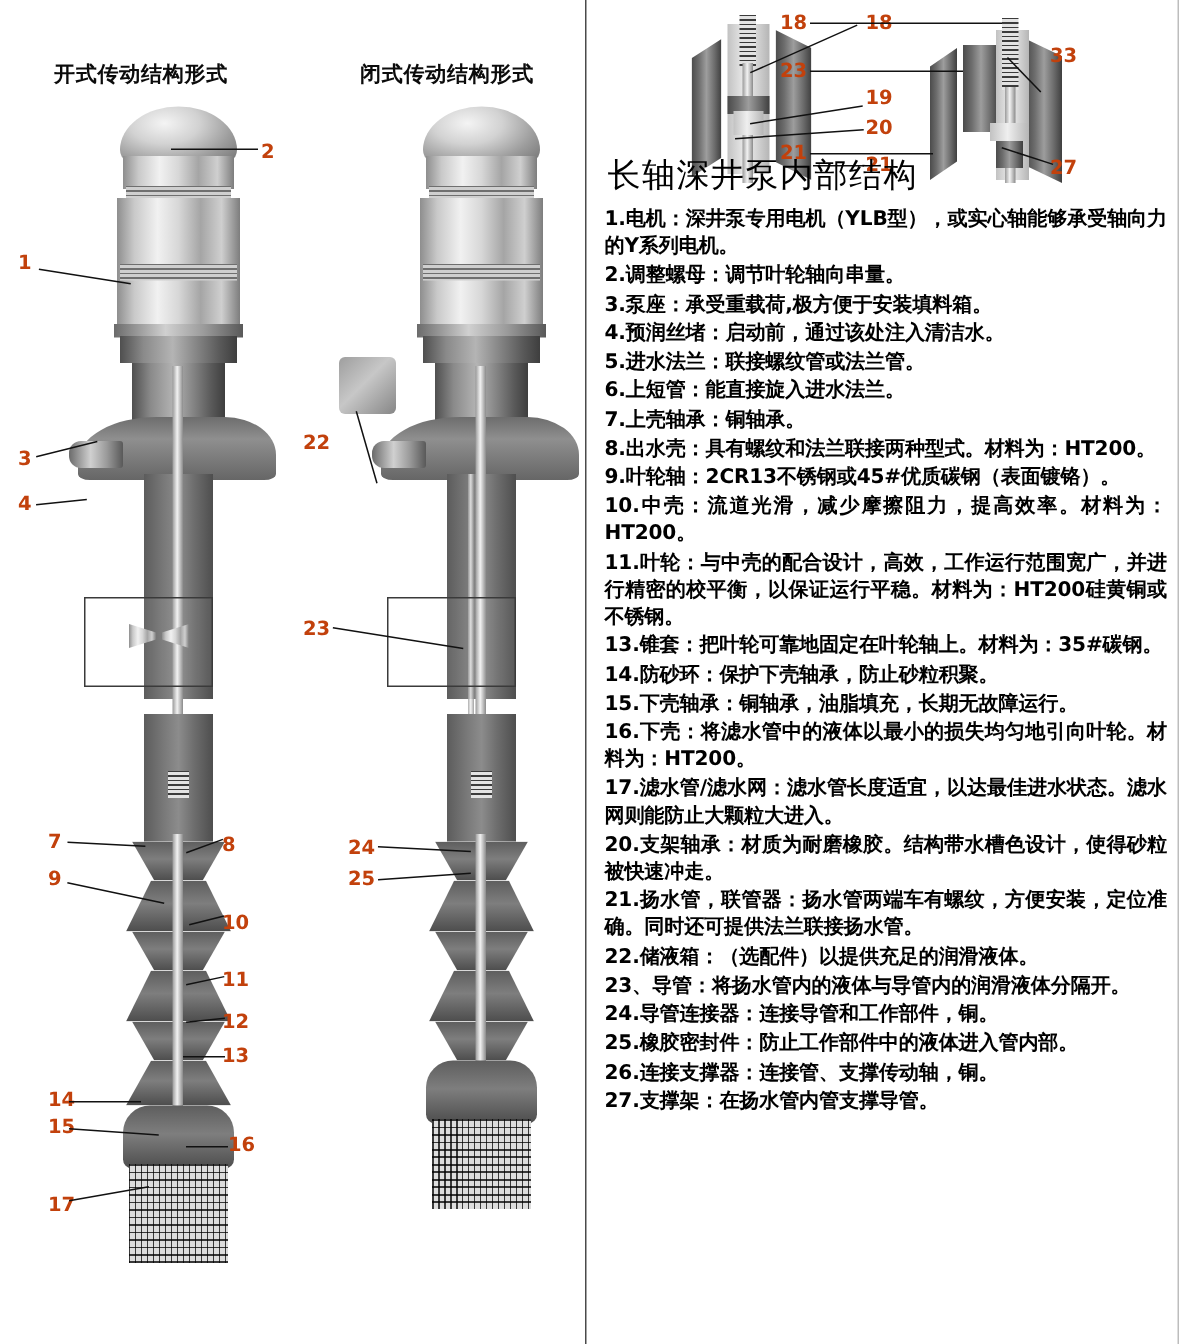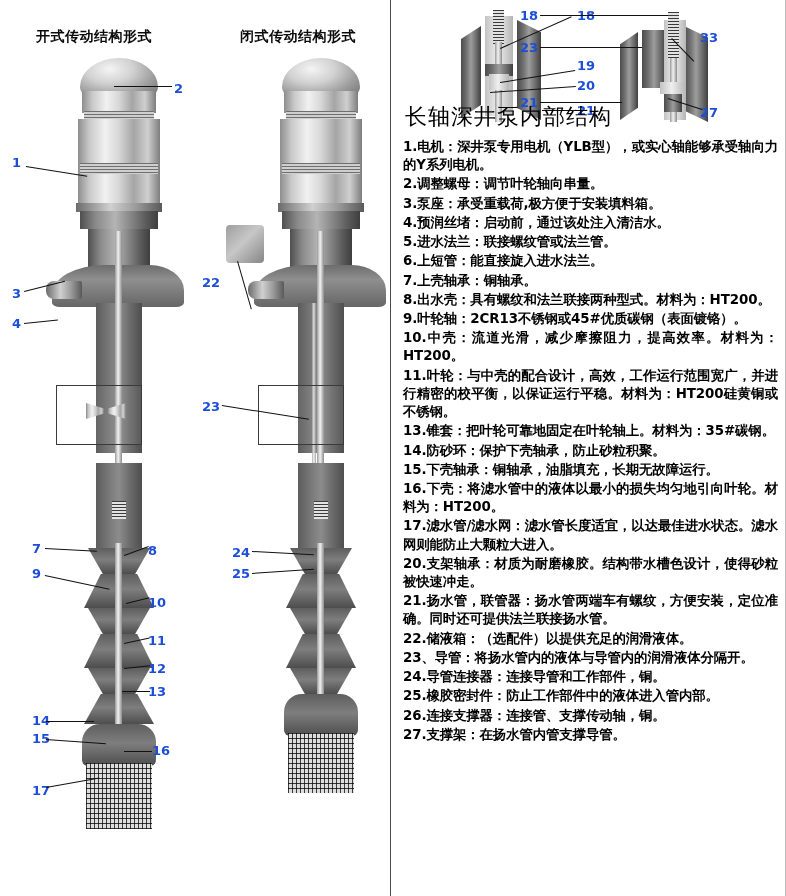--- a/index.html
+++ b/index.html
@@ -26,40 +26,40 @@
     bottom: 0;
     width: 1px;
     background: #4a4a4a;
   }
   #divider-main { left: 390px; }
   #border-right { left: 785px; background: #bdbdbd; }
 
   
   #diagram-panel {
     position: absolute;
-    left: 0; top: 3px;
+    left: 0; top: 16px;
     width: 390px; height: 648px;
   }
   .col-heading {
     position: absolute;
     font-size: 14px;
     font-weight: bold;
     color: #0b0b0b;
     letter-spacing: 0.5px;
     white-space: nowrap;
   }
   #heading-open   { left: 36px;  top: 25px; }
   #heading-closed { left: 240px; top: 25px; }
 
   
   .callout {
     position: absolute;
     font-size: 13px;
     font-weight: bold;
-    color: #1d4ed8;
+    color: #c2410c;
     font-family: "DejaVu Sans", "Liberation Sans", sans-serif;
   }
   
   .leader {
     position: absolute;
     background: #111;
     height: 1px;
     transform-origin: 0 0;
   }
 

